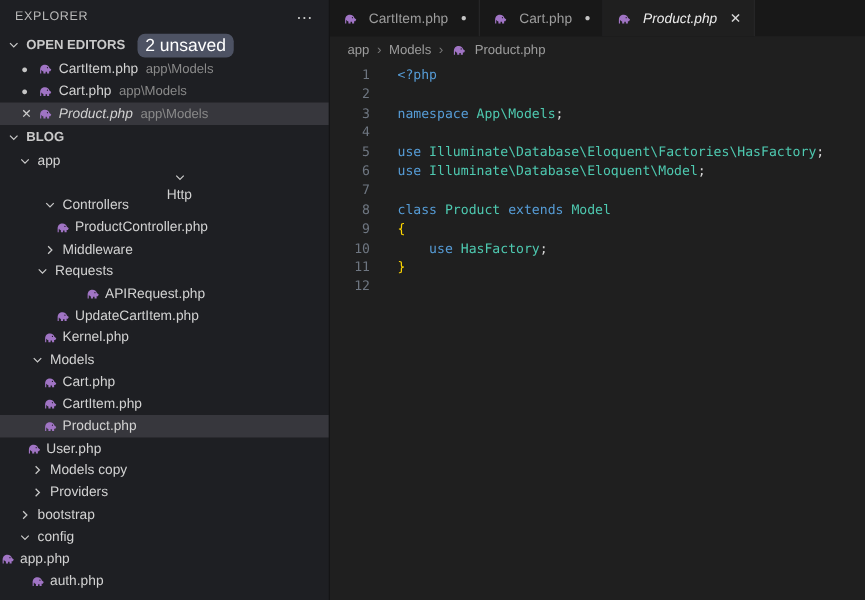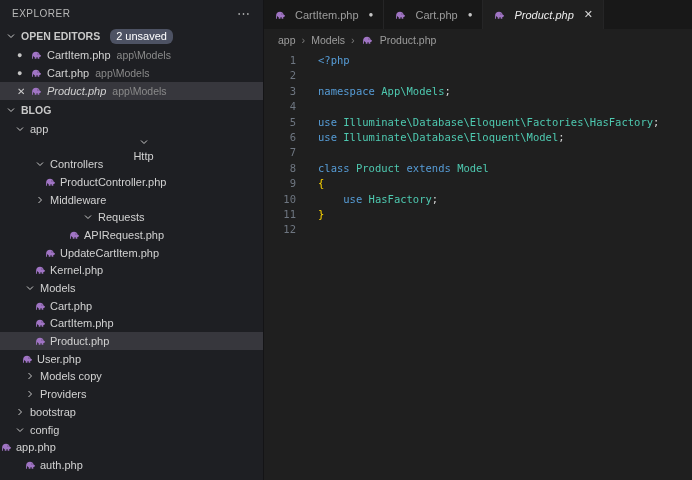--- a/index.html
+++ b/index.html
@@ -21,21 +21,21 @@
   .sidebar-header {
     height:26px; display:flex; align-items:center; justify-content:space-between;
     padding:0 12px; color:#b8b8b8; font-size:10px; letter-spacing:.5px;
   }
   .ellipsis { color:#c5c5c5; font-size:13px; cursor:pointer; letter-spacing:1px; }
   .section-header {
     height:20px; display:flex; align-items:center; gap:4px;
     font-weight:700; color:#c9c9c9; padding-left:5px; font-size:10.5px; cursor:pointer;
   }
   .badge {
-    background:var(--badge,#4d5263); color:#fff; font-size:11px; font-weight:400;
+    background:var(--badge,#4d5263); color:#fff; font-size:14px; font-weight:400;
     padding:1.5px 6px; border-radius:6px; margin-left:6px; white-space:nowrap;
   }
   .oe-row {
     height:18px; display:flex; align-items:center; padding-left:17px;
     cursor:pointer; color:#d2d2d2; white-space:nowrap;
   }
   .oe-row.selected { background:var(--sel,#37373d); }
   .oe-state { width:13px; flex-shrink:0; color:#c5c5c5; font-size:9px; }
   .oe-state.close-x { font-size:10px; color:#cfcfcf; }
   .file-icon { width:15px; flex-shrink:0; display:inline-flex; align-items:center; }
@@ -183,21 +183,21 @@
             <span class="tree-item-label">ProductController.php</span>
           </div>
           <div class="tree-row" style="padding-left: 34px; text-align: right;">
             <span class="chev-box">
               <svg width="8" height="8" viewBox="0 0 8 8">
                 <path d="M2.5 1l3 3-3 3" stroke="#c9c9c9" fill="none"></path>
               </svg>
             </span>
             <span class="tree-item-label">Middleware</span>
           </div>
-          <div class="tree-row" style="padding-left: 54px; margin-left: 28px;">
+          <div class="tree-row" style="padding-left: 28px;">
             <span class="chev-box">
               <svg width="8" height="8" viewBox="0 0 8 8">
                 <path d="M1 2.5l3 3 3-3" stroke="#c9c9c9" fill="none"></path>
               </svg>
             </span>
             <span class="tree-item-label">Requests</span>
           </div>
           <div class="tree-row" style="padding-left: 44px; margin-left: 24px;">
             <span class="chev-box">
               <svg width="12" height="12" viewBox="0 0 16 16">

